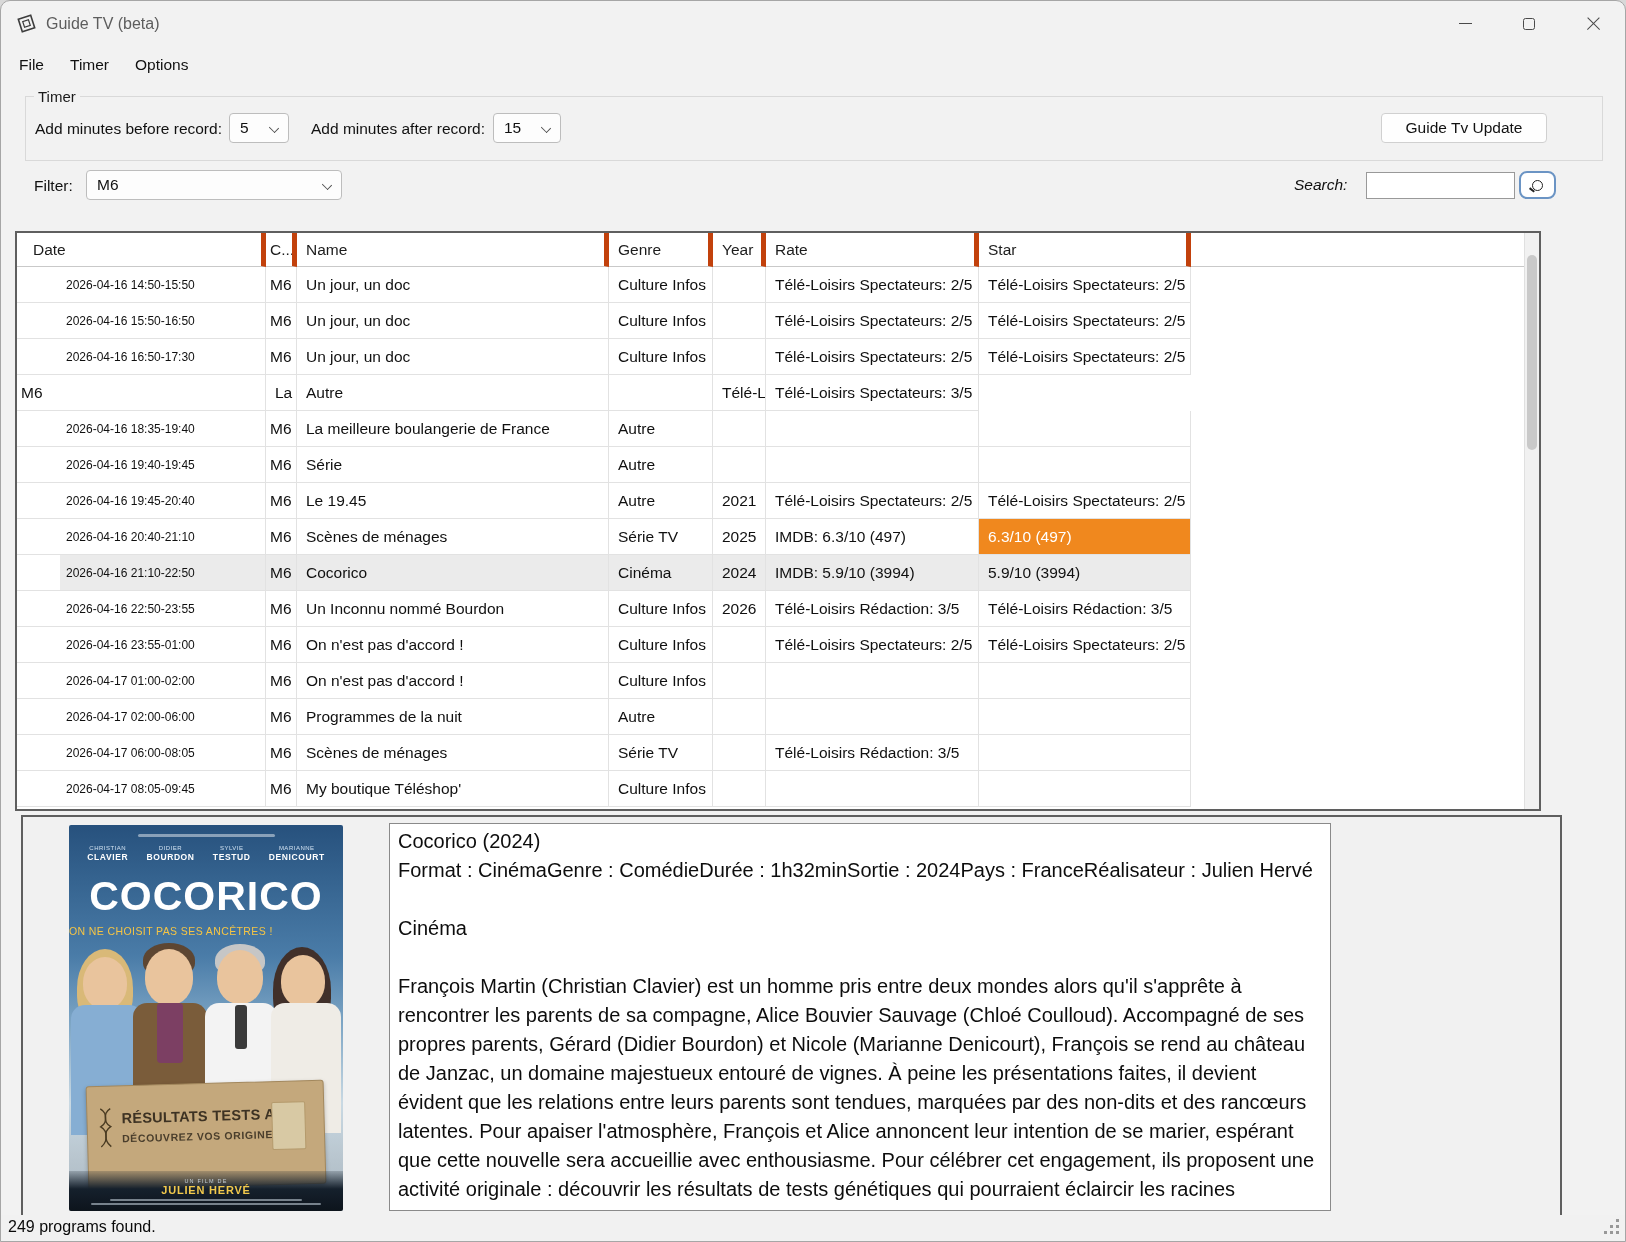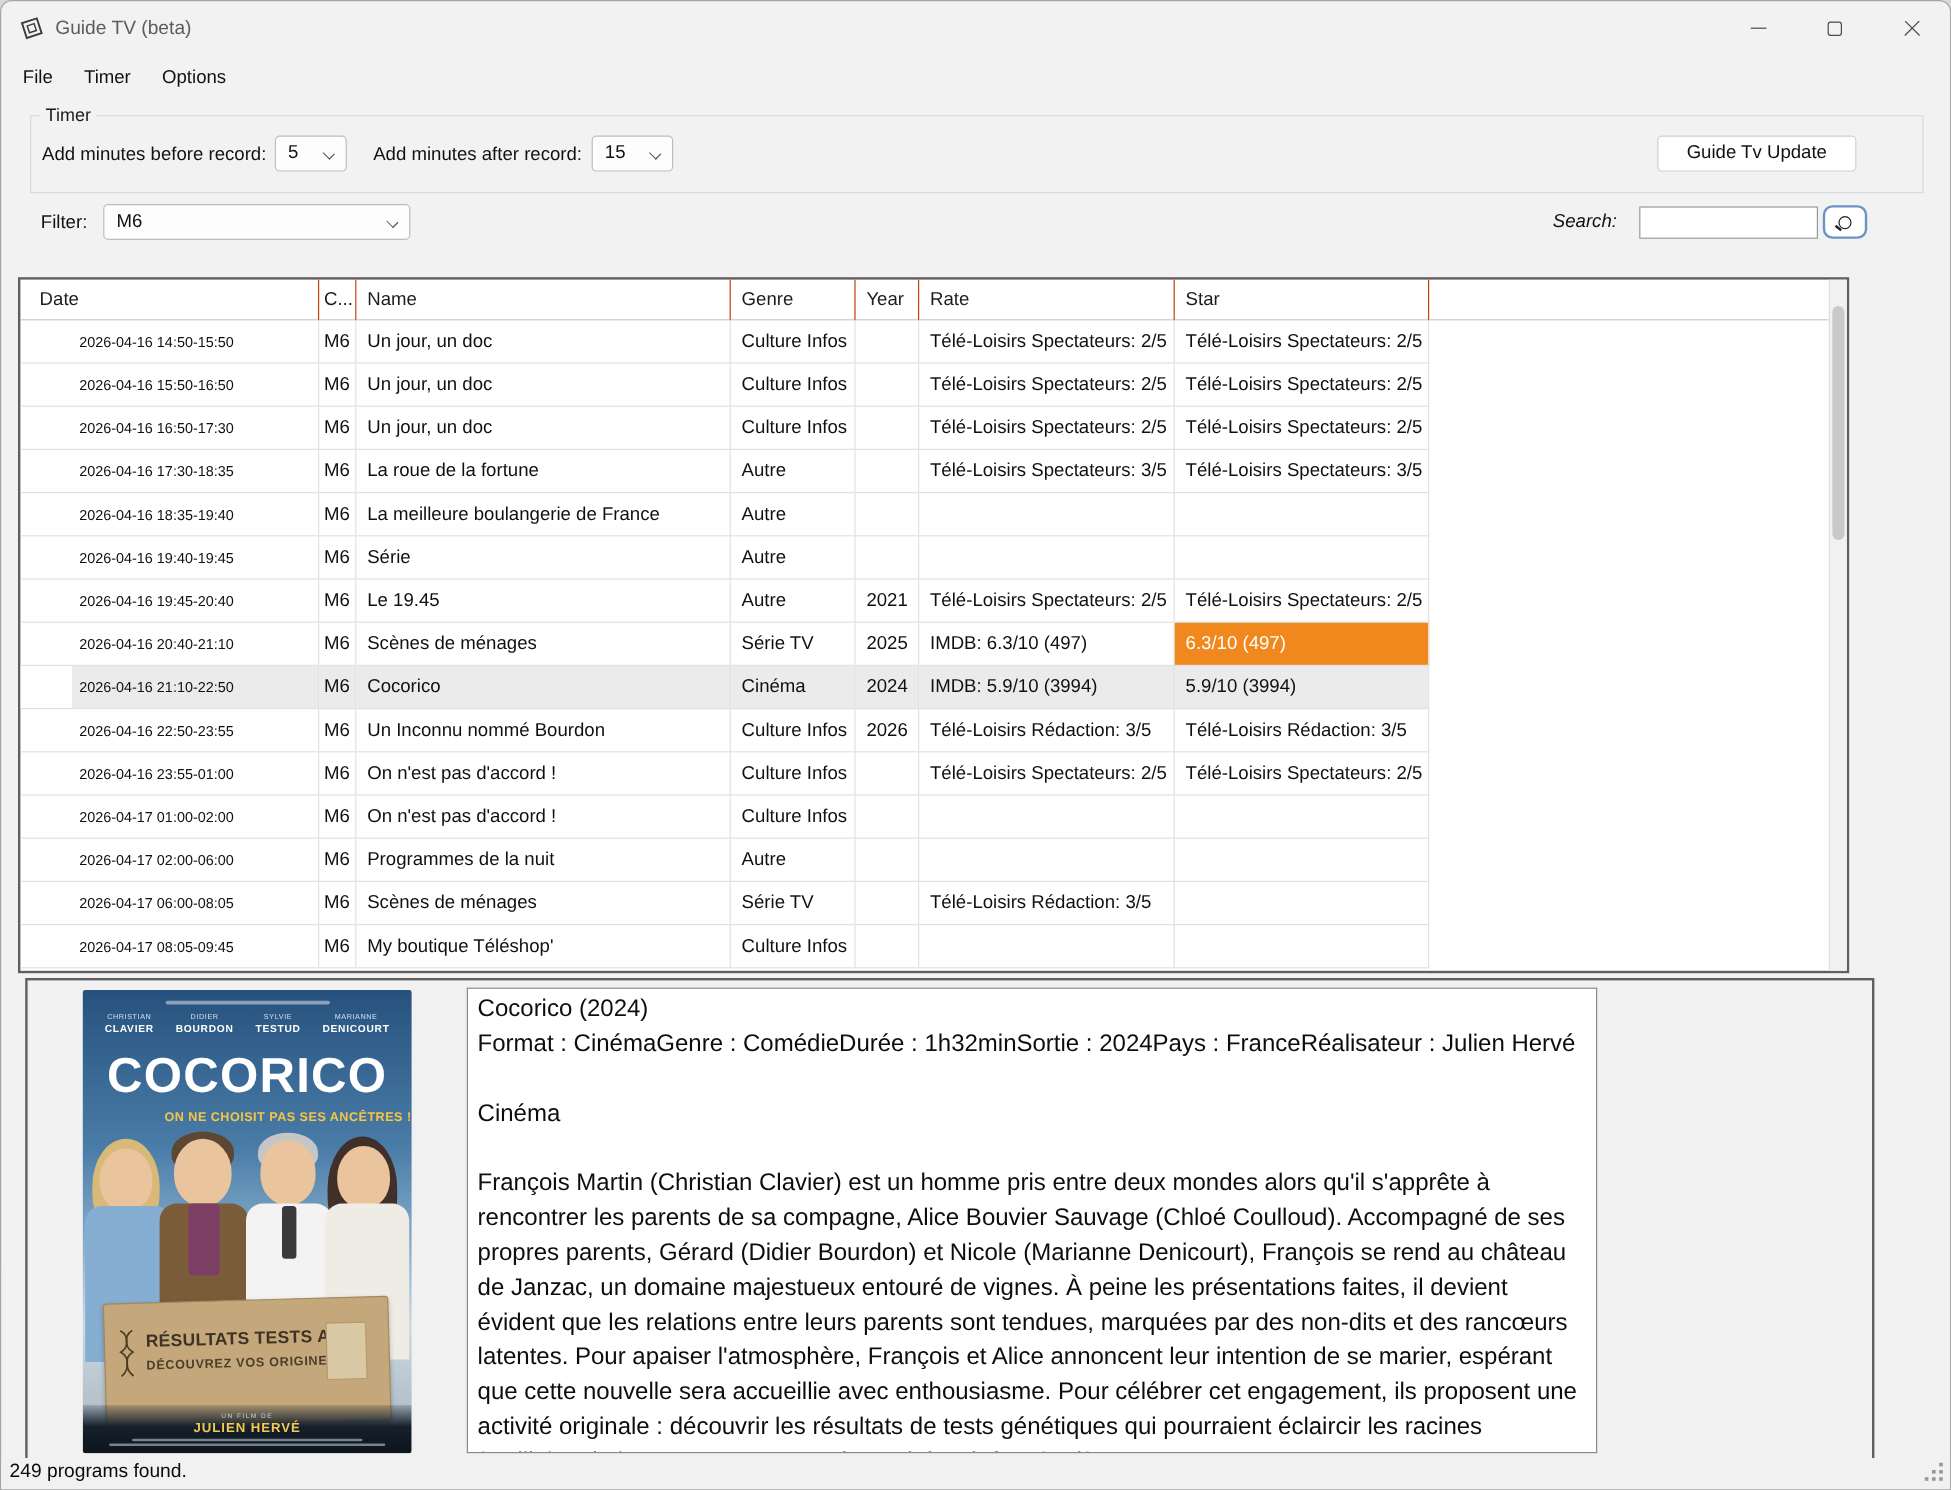--- a/index.html
+++ b/index.html
@@ -46,21 +46,21 @@
   .mag::after{content:"";position:absolute;left:-4px;top:8px;width:6px;height:1.8px;background:#222;transform:rotate(38deg);}
   
   .table{
     position:absolute;left:14px;top:230px;width:1526px;height:580px;background:#fff;
     border:2px solid #5f5f5f;overflow:hidden;
   }
   .tgrid{position:absolute;left:0;top:0;right:15px;bottom:0;}
   .thead,.trow{display:grid;grid-template-columns:249px 31px 312px 104px 53px 213px 212px 1fr;}
   .thead{height:34px;}
   .th{display:flex;align-items:center;padding-left:9px;font-size:15.5px;color:#1c1c1c;
-      border-right:1px solid #c2410c;border-bottom:1px solid #c9c9c9;white-space:nowrap;overflow:hidden;}
+      border-right:5px solid #c2410c;border-bottom:1px solid #c9c9c9;white-space:nowrap;overflow:hidden;}
   .th.h-date{padding-left:16px;}
   .th.h-ch{padding-left:4px;}
   .th.h-fill{border-right:none;}
   .trow{height:36px;}
   .td{display:flex;align-items:center;padding-left:9px;font-size:15.5px;color:#101010;
       border-right:1px solid #e2e2e2;border-bottom:1px solid #e2e2e2;white-space:nowrap;overflow:hidden;}
   .td.c-date{padding-left:49px;font-size:12px;}
   .td.c-ch{padding-left:4px;}
   .td.c-fill{border-right:none;border-bottom:none;}
   .trow.selected .td{background:#ebebeb;}
@@ -79,21 +79,21 @@
   
   .poster{
     position:absolute;left:46px;top:8px;width:274px;height:386px;overflow:hidden;border-radius:2px;
     background:linear-gradient(180deg,#27517d 0%,#35638f 14%,#4a7ca8 34%,#7fa7c6 52%,#c9d9e3 72%,#b9c6cf 86%,#a8b6c0 100%);
   }
   .p-microbar{position:absolute;left:25%;top:9px;width:50%;height:3px;background:rgba(255,255,255,.45);border-radius:2px;}
   .p-actors{position:absolute;left:0;top:20px;width:100%;display:flex;justify-content:space-evenly;text-align:center;}
   .p-actor .fn{font-size:6px;color:#cfe0f0;letter-spacing:.5px;line-height:7px;}
   .p-actor .ln{font-size:8.5px;font-weight:bold;color:#fff;letter-spacing:.6px;line-height:11px;}
   .p-title{position:absolute;left:0;top:48px;width:100%;text-align:center;font-size:41px;font-weight:800;color:#fff;letter-spacing:1px;}
-  .p-tagline{position:absolute;left:0;top:100px;width:100%;text-align:right;font-size:10.5px;font-weight:bold;color:#f6c544;letter-spacing:.4px;}
+  .p-tagline{position:absolute;left:0;top:100px;width:100%;text-align:left;font-size:10.5px;font-weight:normal;color:#f6c544;letter-spacing:.4px;}
   .person{position:absolute;}
   .head{position:relative;border-radius:50% 50% 46% 46%;background:#e9c49d;}
   .hair{position:absolute;border-radius:50% 50% 40% 40%;}
   .body{position:absolute;border-radius:14px 14px 0 0;}
   .envelope{
     position:absolute;left:18px;top:258px;width:238px;height:104px;background:#c4a87c;border:1px solid #a3885d;
     border-radius:3px;transform:rotate(-1.6deg);box-shadow:0 2px 4px rgba(0,0,0,.25);
   }
   .env-line1{position:absolute;left:34px;top:24px;font-size:14.5px;font-weight:bold;color:#3d3223;letter-spacing:.3px;}
   .env-line2{position:absolute;left:34px;top:46px;font-size:10.5px;font-weight:bold;color:#4a3e2c;letter-spacing:.6px;}
@@ -207,21 +207,20 @@
       <div class="td c-date">2026-04-16 16:50-17:30</div>
       <div class="td c-ch">M6</div>
       <div class="td c-name">Un jour, un doc</div>
       <div class="td c-genre">Culture Infos</div>
       <div class="td c-year"></div>
       <div class="td c-rate">Télé-Loisirs Spectateurs: 2/5</div>
       <div class="td c-star">Télé-Loisirs Spectateurs: 2/5</div>
       <div class="td c-fill"></div>
     </div>
           <div class="trow">
-      <div class="td c-date">2026-04-16 17:30-18:35</div>
       <div class="td c-ch">M6</div>
       <div class="td c-name">La roue de la fortune</div>
       <div class="td c-genre">Autre</div>
       <div class="td c-year"></div>
       <div class="td c-rate">Télé-Loisirs Spectateurs: 3/5</div>
       <div class="td c-star">Télé-Loisirs Spectateurs: 3/5</div>
       <div class="td c-fill"></div>
     </div>
           <div class="trow">
       <div class="td c-date">2026-04-16 18:35-19:40</div>

